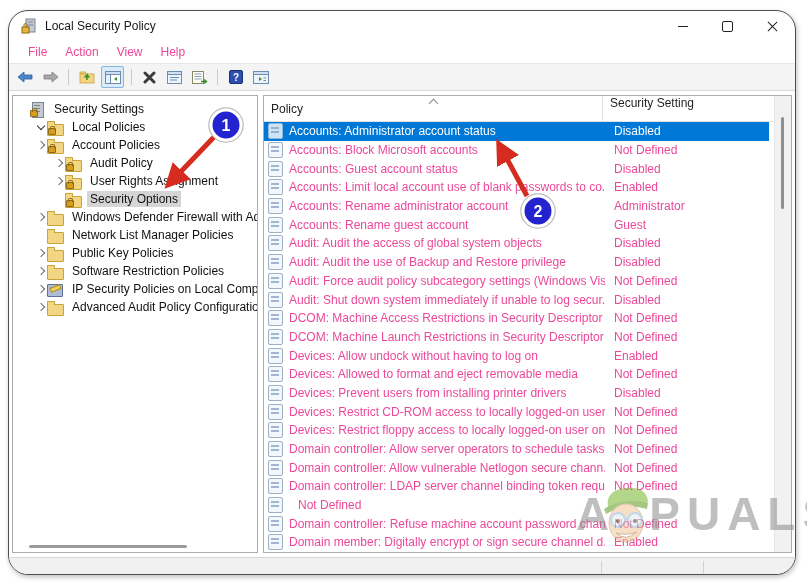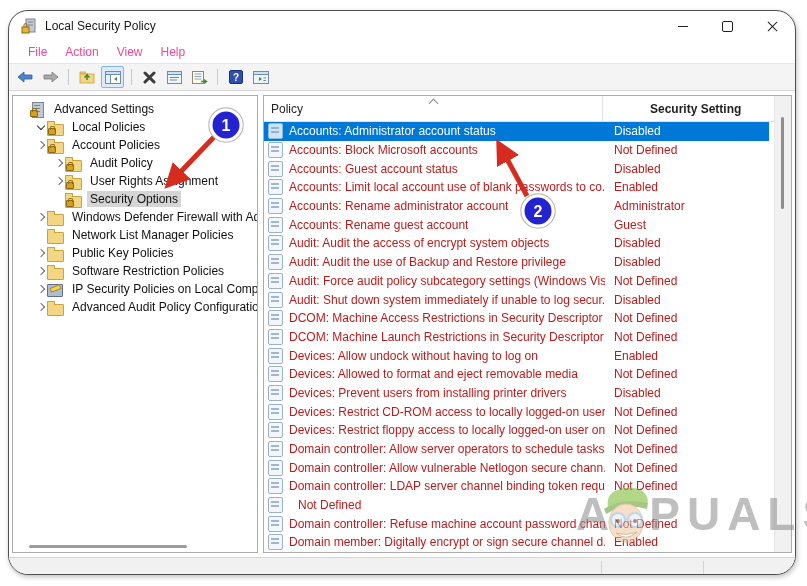--- a/index.html
+++ b/index.html
@@ -54,28 +54,28 @@
   .ticon.root::after{content:"";position:absolute;left:5px;top:3px;width:6px;height:1px;
     background:#7e8690;box-shadow:0 3px 0 #7e8690,0 6px 0 #7e8690;}
   .ticon.ipsec::before{content:"";position:absolute;left:0;top:2px;width:14px;height:11px;
     background:#aebdd6;border:1px solid #5d6f93;border-radius:1px;}
   .ticon.ipsec::after{content:"";position:absolute;left:3px;top:4px;width:9px;height:3px;
     background:#f0d45a;border:1px solid #a8872a;transform:rotate(-20deg);}
   .tlabel{padding:1px 3px;}
   .titem.selected .tlabel{background:#d5d5d5;}
   .hscroll-thumb{position:absolute;left:16px;bottom:4px;width:158px;height:3px;background:#9b9b9b;border-radius:2px;}
   
-  .lheader{height:25px;border-bottom:1px solid #e2e2e2;display:flex;font-size:12px;color:#1f1f1f;position:relative;gap:40px;}
+  .lheader{height:25px;border-bottom:1px solid #e2e2e2;display:flex;font-size:12px;color:#1f1f1f;position:relative;}
   .lh-col1{width:339px;display:flex;align-items:center;padding-left:7px;box-sizing:border-box;
     border-right:1px solid #e2e2e2;position:relative;}
-  .lh-col2{flex:1;display:flex;align-items:center;padding-left:7px;font-weight:bold;}
+  .lh-col2{flex:1;display:flex;padding-left:7px;}
   .sortcaret{position:absolute;left:166px;top:4px;width:6px;height:6px;
     border-top:1.4px solid #8a8a8a;border-right:1.4px solid #8a8a8a;transform:rotate(-45deg);}
   .lrows{position:absolute;left:0;top:26px;right:16px;bottom:0;overflow:hidden;}
-  .lrow{height:18.7px;display:flex;align-items:center;font-size:12px;color:#b91c1c;width:505px;white-space:nowrap;}
+  .lrow{height:18.7px;display:flex;align-items:center;font-size:12px;color:#ec4899;width:505px;white-space:nowrap;}
   .lrow.selected{background:#0078d7;color:#fff;}
   .picon{flex:0 0 13px;height:14px;margin:0 6px 0 4px;border:1px solid #9db1c4;border-radius:2px;
     background:#f3f7fb;position:relative;}
   .picon::before{content:"";position:absolute;left:2px;top:3px;width:8px;height:2px;
     background:#7e9cba;box-shadow:0 4px 0 #7e9cba;opacity:.7;}
   .lrow.selected .picon{background:#cde3f8;border-color:#8fb8dd;}
   .ptext{width:316px;overflow:hidden;}
   .stext{padding-left:9px;overflow:hidden;}
   .vscroll{position:absolute;right:0;top:0;bottom:0;width:16px;background:#f1f1f1;border-left:1px solid #e7e7e7;}
   .vthumb{position:absolute;left:6px;top:21px;width:3px;height:92px;background:#8f8f8f;border-radius:2px;}
@@ -198,21 +198,21 @@
 
     <div class="main">
 
       <div class="pane pane-left">
         <div class="tree">
           <div class="titem" style="padding-left: 4px;">
               <span class="chev none"></span>
               <span class="ticon root">
                 <span class="lock"></span>
               </span>
-              <span class="tlabel">Advanced Settings</span>
+              <span class="tlabel">Security Settings</span>
             </div>
             <div class="titem" style="padding-left: 22px;">
               <span class="chev down"></span>
               <span class="ticon folder-lock">
                 <span class="lock"></span>
               </span>
               <span class="tlabel">Local Policies</span>
             </div>
             <div class="titem" style="padding-left: 22px;">
               <span class="chev right"></span>
@@ -312,21 +312,21 @@
               <span class="ptext">Accounts: Rename administrator account</span>
               <span class="stext">Administrator</span>
             </div>
             <div class="lrow">
               <span class="picon"></span>
               <span class="ptext">Accounts: Rename guest account</span>
               <span class="stext">Guest</span>
             </div>
             <div class="lrow">
               <span class="picon"></span>
-              <span class="ptext">Audit: Audit the access of encrypt system objects</span>
+              <span class="ptext">Audit: Audit the access of global system objects</span>
               <span class="stext">Disabled</span>
             </div>
             <div class="lrow">
               <span class="picon"></span>
               <span class="ptext">Audit: Audit the use of Backup and Restore privilege</span>
               <span class="stext">Disabled</span>
             </div>
             <div class="lrow">
               <span class="picon"></span>
               <span class="ptext">Audit: Force audit policy subcategory settings (Windows Vis...</span>

